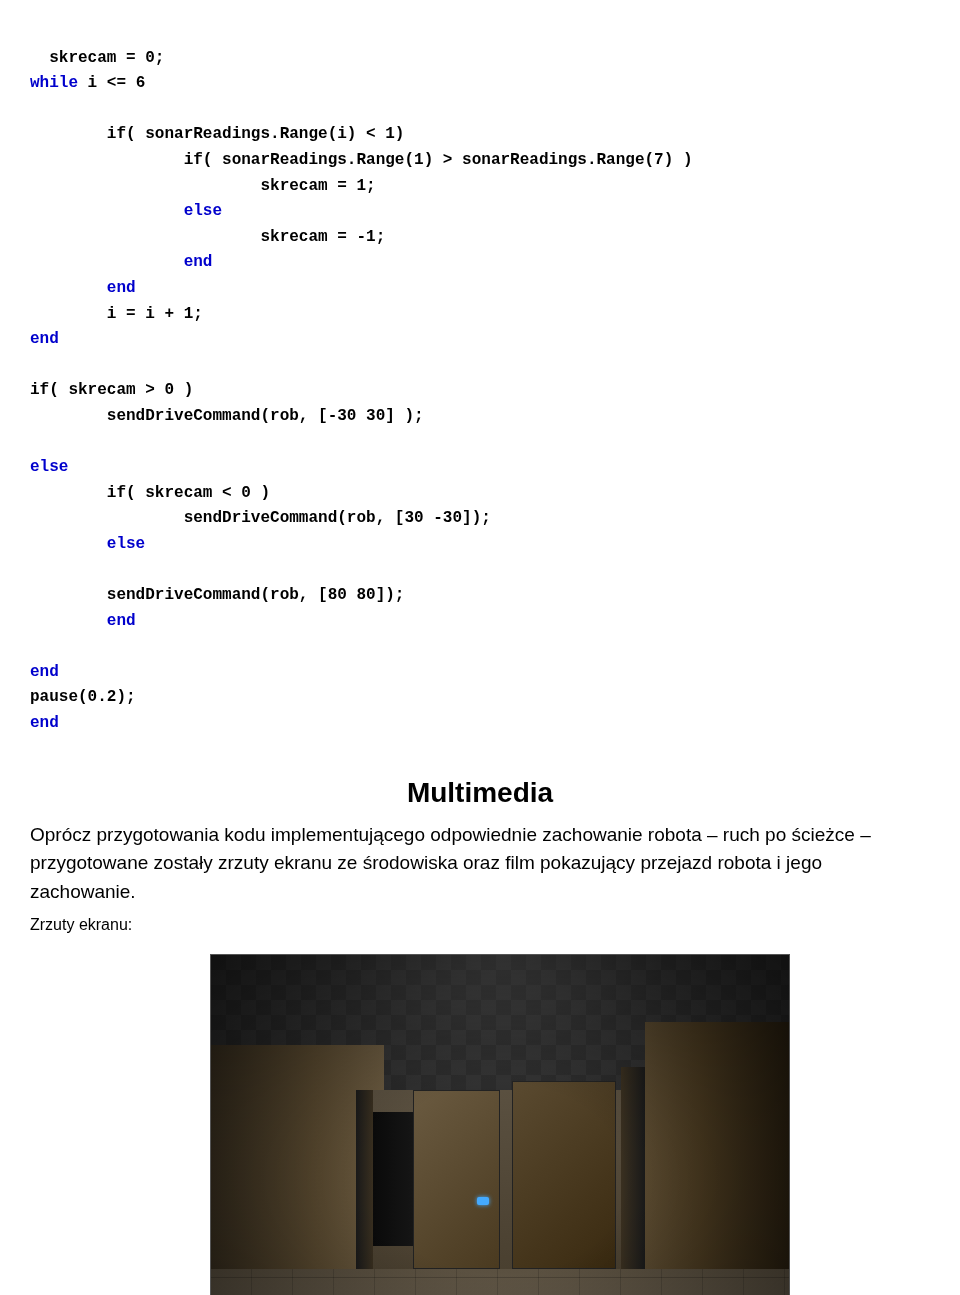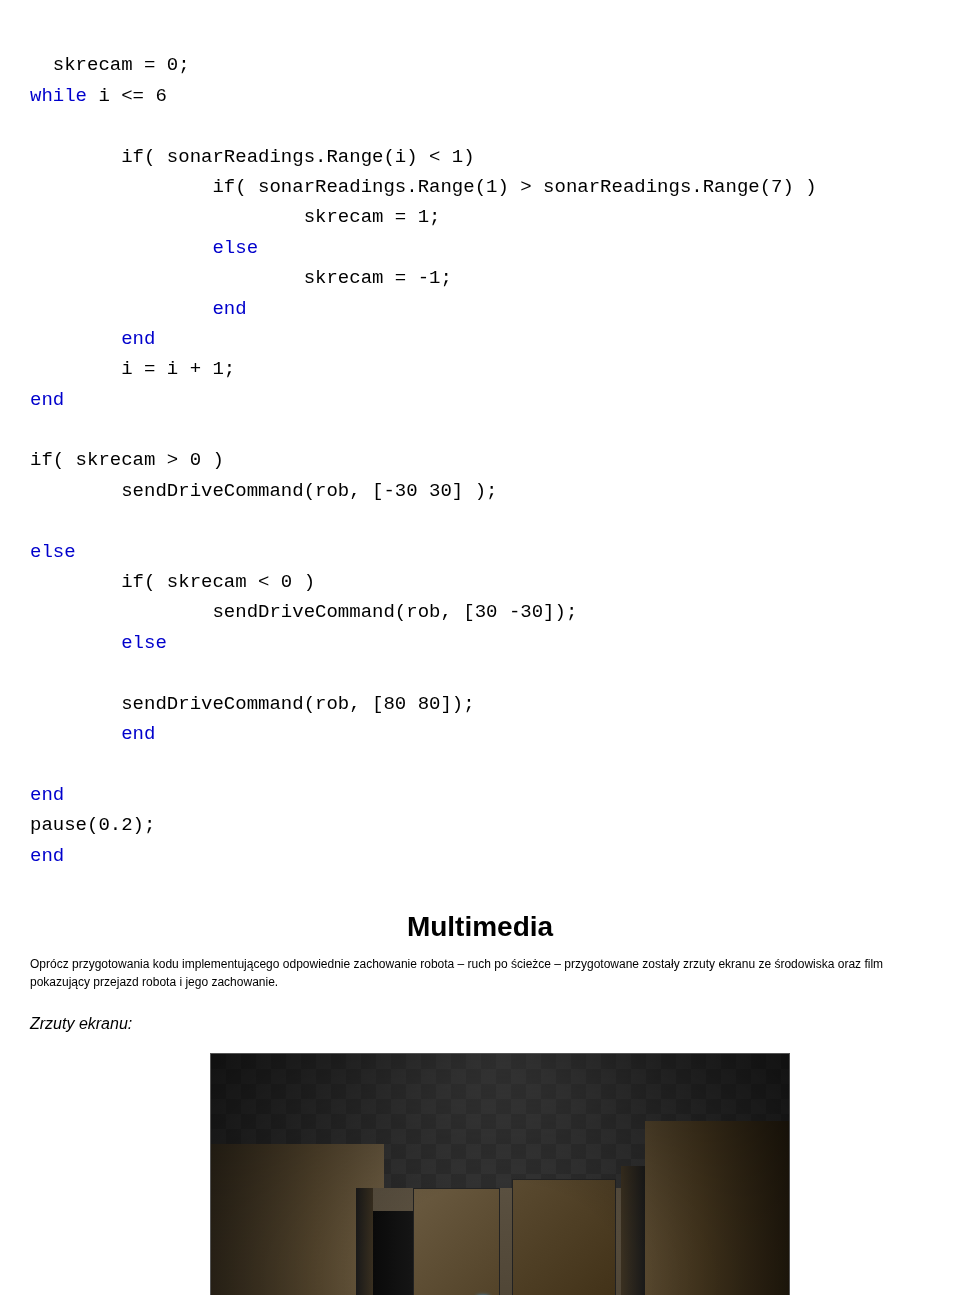--- a/index.html
+++ b/index.html
@@ -5,50 +5,50 @@
     * { margin: 0; padding: 0; box-sizing: border-box; }
     body {
       background: #fff;
       font-family: Arial, sans-serif;
       font-size: 16px;
       color: #222;
       padding: 20px 30px;
     }
     .code-block {
       font-family: 'Courier New', Courier, monospace;
-      font-size: 19px;
+      font-size: 16px;
       line-height: 1.6;
       color: #000;
       margin-bottom: 40px;
       white-space: pre;
+      font-weight: bold;
     }
     .code-block .kw {
       color: #0000cc;
     }
     .multimedia-section {
       margin-top: 10px;
     }
     .multimedia-title {
       font-size: 28px;
       font-weight: bold;
       color: #000;
       margin-bottom: 12px;
       text-align: center;
     }
     .multimedia-desc {
-      font-size: 12px;
+      font-size: 19px;
       color: #000;
       line-height: 1.5;
-      margin-bottom: 24px;
+      margin-bottom: 10px;
     }
     .zrzuty-label {
       font-size: 16px;
       color: #000;
       margin-bottom: 20px;
-      font-style: italic;
     }
     .screenshot-container {
       margin-left: 180px;
       width: 580px;
       height: 450px;
     }
     .game-screenshot {
       width: 100%;
       height: 100%;
       background: #2a2a2a;

